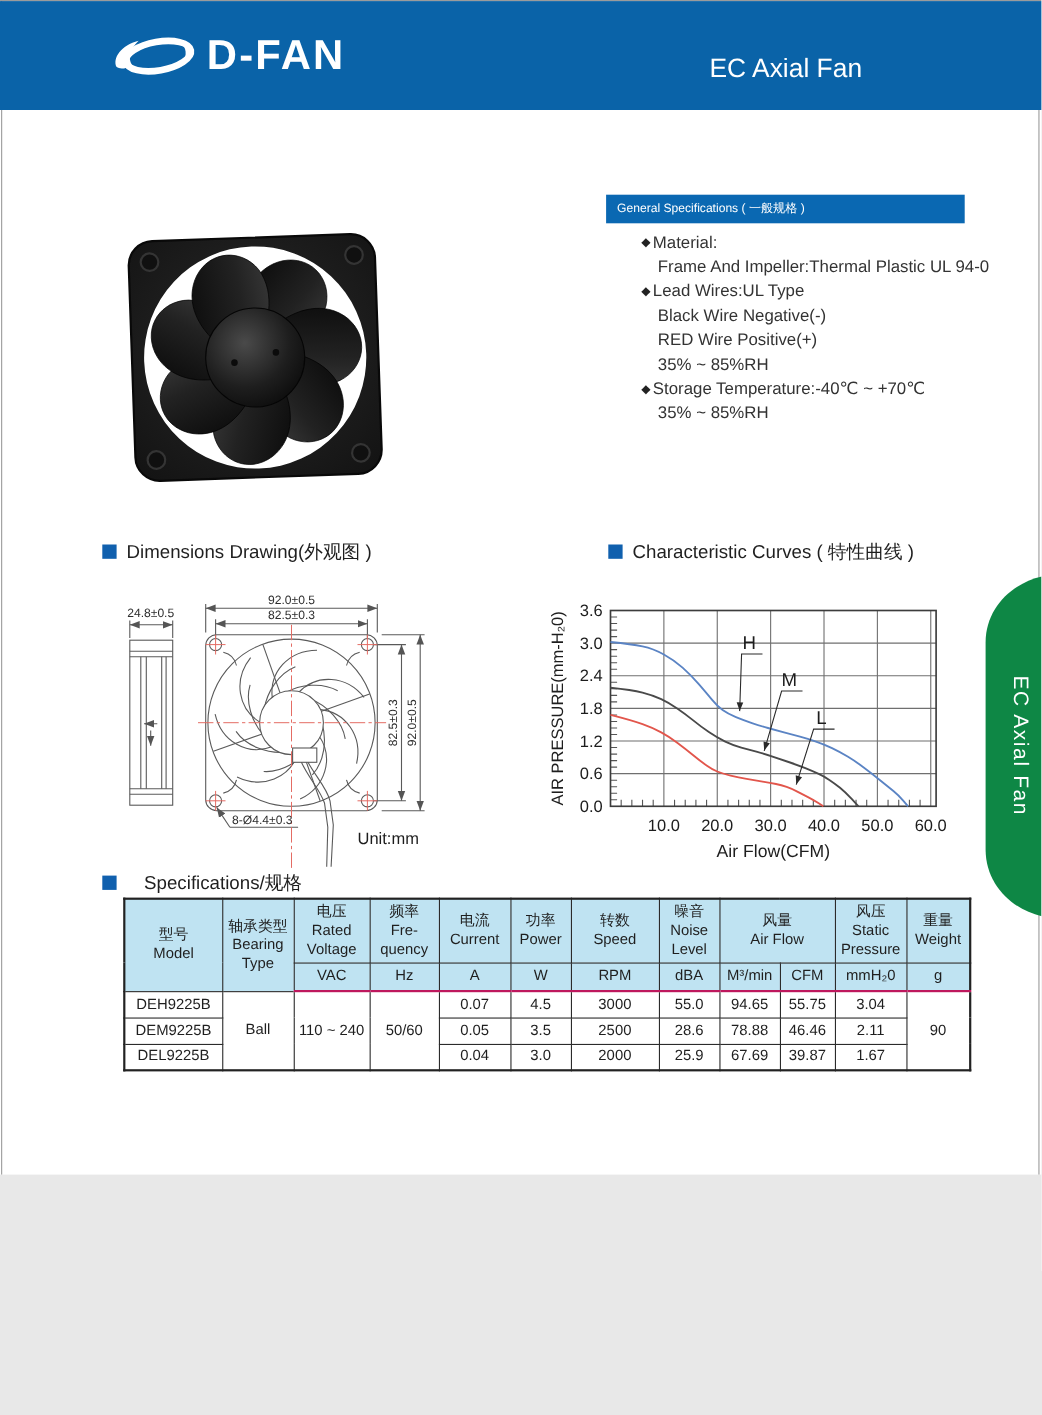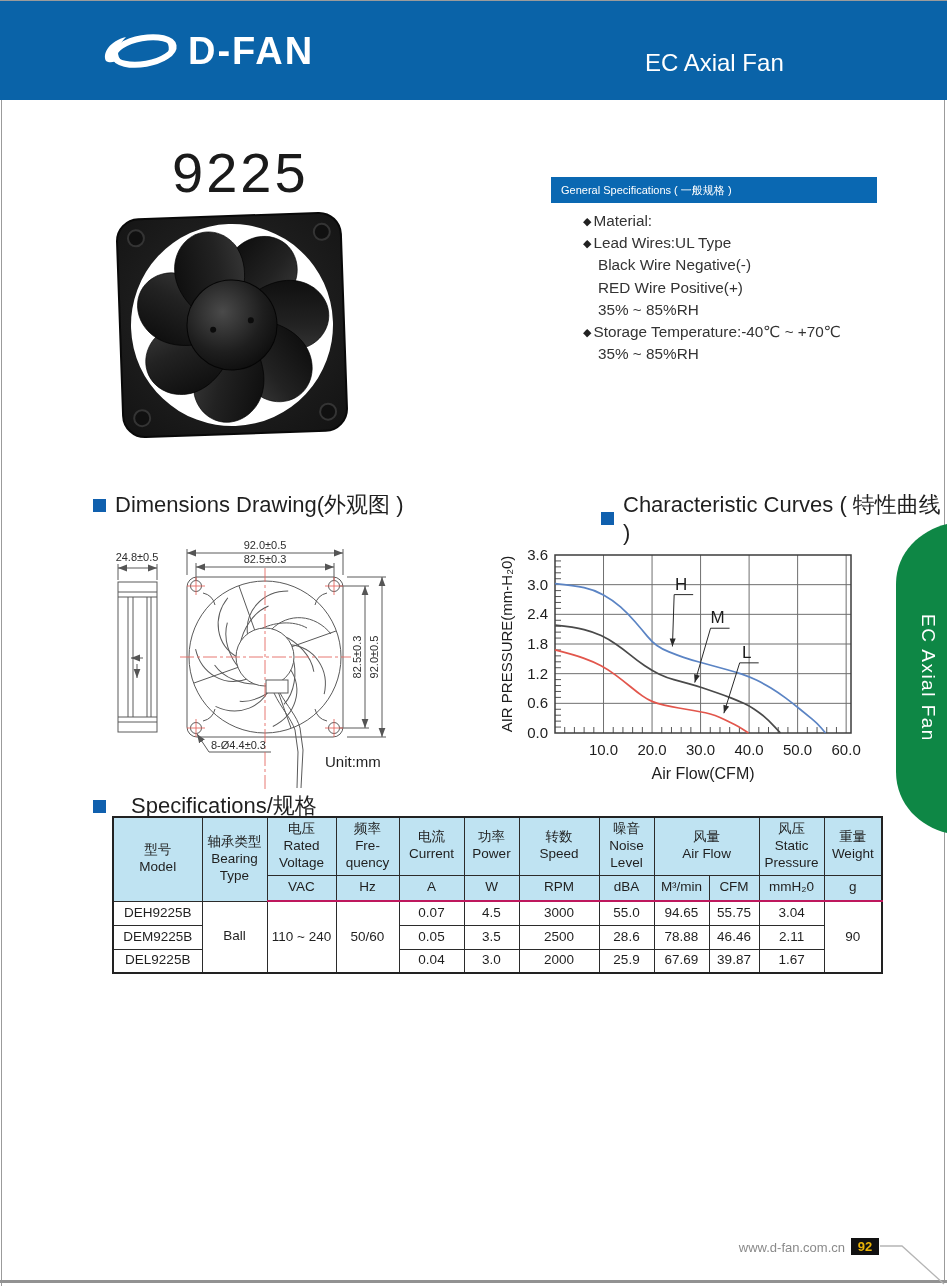--- a/index.html
+++ b/index.html
@@ -1,38 +1,38 @@
 <!DOCTYPE html>
 <html><head>
 <meta charset="utf-8">
 <style>
   html,body{margin:0;padding:0;background:#e8e8e8;}
   *{box-sizing:border-box;}
-  .page{position:relative;width:947px;height:1286px;background:#fff;margin:0 auto;
+  .page{position:relative;width:947px;height:1068px;background:#fff;margin:0 auto;
         font-family:"Liberation Sans","DejaVu Sans",sans-serif;color:#2e2e2e;overflow:hidden;}
   
   .edge{position:absolute;background:#9b9b9b;}
   
   .top-bar{position:absolute;left:0;top:1px;width:947px;height:99px;background:#0a63a8;}
   .logo-wrap{position:absolute;left:100px;top:26px;display:flex;align-items:center;}
   .logo-text{color:#fff;font-size:38px;font-weight:bold;letter-spacing:2px;margin-left:6px;}
   .hdr-title{position:absolute;left:362px;top:29px;color:#fff;font-size:42px;font-weight:400;letter-spacing:1px;}
   .hdr-sub{position:absolute;left:645px;top:48px;color:#fff;font-size:24px;font-weight:400;}
   
   .model-series{position:absolute;left:172px;top:140px;font-size:56px;letter-spacing:3px;color:#1a1a1a;}
   .fan-img{position:absolute;left:112px;top:210px;}
   
   .gs{position:absolute;left:551px;top:177px;width:330px;}
   .gs-bar{background:#0a68b2;color:#fff;font-size:11px;height:26px;line-height:26px;padding-left:10px;width:326px;}
   .gs-items{margin-top:7px;}
   .gs-line{font-size:15.3px;line-height:22.2px;color:#333;white-space:nowrap;margin-left:32px;}
   .gs-line .diamond{font-size:11px;vertical-align:1px;margin-right:2px;color:#222;}
   .gs-line.indent{padding-left:15px;}
   
-  .sec-title{position:absolute;display:flex;align-items:center;font-size:22px;color:#1f1f1f;}
+  .sec-title{position:absolute;display:flex;align-items:center;font-size:17px;color:#1f1f1f;}
   .sec-title .sq{width:13px;height:13px;background:#1060ae;margin-right:9px;flex:none;}
   
   .dims-svg{position:absolute;left:85px;top:530px;}
   .chart-svg{position:absolute;left:498px;top:538px;}
   svg text{font-family:"Liberation Sans","DejaVu Sans",sans-serif;}
   
   .spec-table{position:absolute;left:112px;top:816px;border-collapse:collapse;table-layout:fixed;width:769px;
               font-size:13.5px;color:#1f1f1f;}
   .spec-table th,.spec-table td{border:1px solid #2b2b2b;text-align:center;vertical-align:middle;padding:0 2px;
               font-weight:normal;line-height:1.25;}
@@ -64,21 +64,20 @@
       <svg width="82" height="48" viewBox="0 0 82 48">
         <ellipse cx="44" cy="24" rx="30" ry="13" fill="none" stroke="#ffffff" stroke-width="6" transform="rotate(-10 44 24)"></ellipse>
         <path d="M6,34 C2,26 10,14 26,10 C18,18 16,26 20,32 C14,36 9,36 6,34 Z" fill="#ffffff"></path>
         <path d="M70,12 C76,18 74,28 64,34 C70,26 70,18 66,14 Z" fill="#ffffff"></path>
       </svg>
       <span class="logo-text">D-FAN</span>
     </div>
     <div class="hdr-sub">EC Axial Fan</div>
   </div>
 
-  <div class="model-series">9225</div>
 
   <svg class="fan-img" width="240" height="230" viewBox="0 0 240 230">
     <defs>
       <radialGradient id="hubG" cx="40%" cy="35%" r="75%">
         <stop offset="0%" stop-color="#4a4a4a"></stop>
           <stop offset="60%" stop-color="#1e1e1e"></stop>
           <stop offset="100%" stop-color="#0a0a0a"></stop>
       </radialGradient>
       <linearGradient id="bladeG" x1="0" y1="0" x2="1" y2="1">
         <stop offset="0%" stop-color="#070707"></stop>
@@ -123,34 +122,35 @@
       <circle cx="213" cy="25" r="8" fill="#101010" stroke="#343434" stroke-width="2"></circle>
       <circle cx="27" cy="205" r="8" fill="#101010" stroke="#343434" stroke-width="2"></circle>
       <circle cx="213" cy="205" r="8" fill="#101010" stroke="#343434" stroke-width="2"></circle>
     </g>
   </svg>
 
   <div class="gs">
     <div class="gs-bar">General Specifications ( 一般规格 )</div>
     <div class="gs-items">
       <div class="gs-line"><span class="diamond">◆</span><span>Material:</span></div>
+      <div class="gs-line indent"><span>Frame And Impeller:Thermal Plastic UL 94-0</span></div>
       <div class="gs-line"><span class="diamond">◆</span><span>Lead Wires:UL Type</span></div>
       <div class="gs-line indent"><span>Black Wire Negative(-)</span></div>
       <div class="gs-line indent"><span>RED Wire Positive(+)</span></div>
       <div class="gs-line indent"><span>35% ~ 85%RH</span></div>
       <div class="gs-line"><span class="diamond">◆</span><span>Storage Temperature:-40℃ ~ +70℃</span></div>
       <div class="gs-line indent"><span>35% ~ 85%RH</span></div>
     </div>
   </div>
 
   <div class="sec-title" style="left:93px;top:490px;">
     <span class="sq"></span>
     <span>Dimensions Drawing(外观图 )</span>
   </div>
-  <div class="sec-title" style="left:553px;top:490px;margin-left:48px;">
+  <div class="sec-title" style="left:553px;top:490px;">
     <span class="sq"></span>
     <span>Characteristic Curves ( 特性曲线 )</span>
   </div>
   <div class="sec-title" style="left:93px;top:791px;gap:16px;">
     <span class="sq"></span>
     <span>Specifications/规格</span>
   </div>
 
   <svg class="dims-svg" width="330" height="280" viewBox="0 0 330 280">
     <defs>

